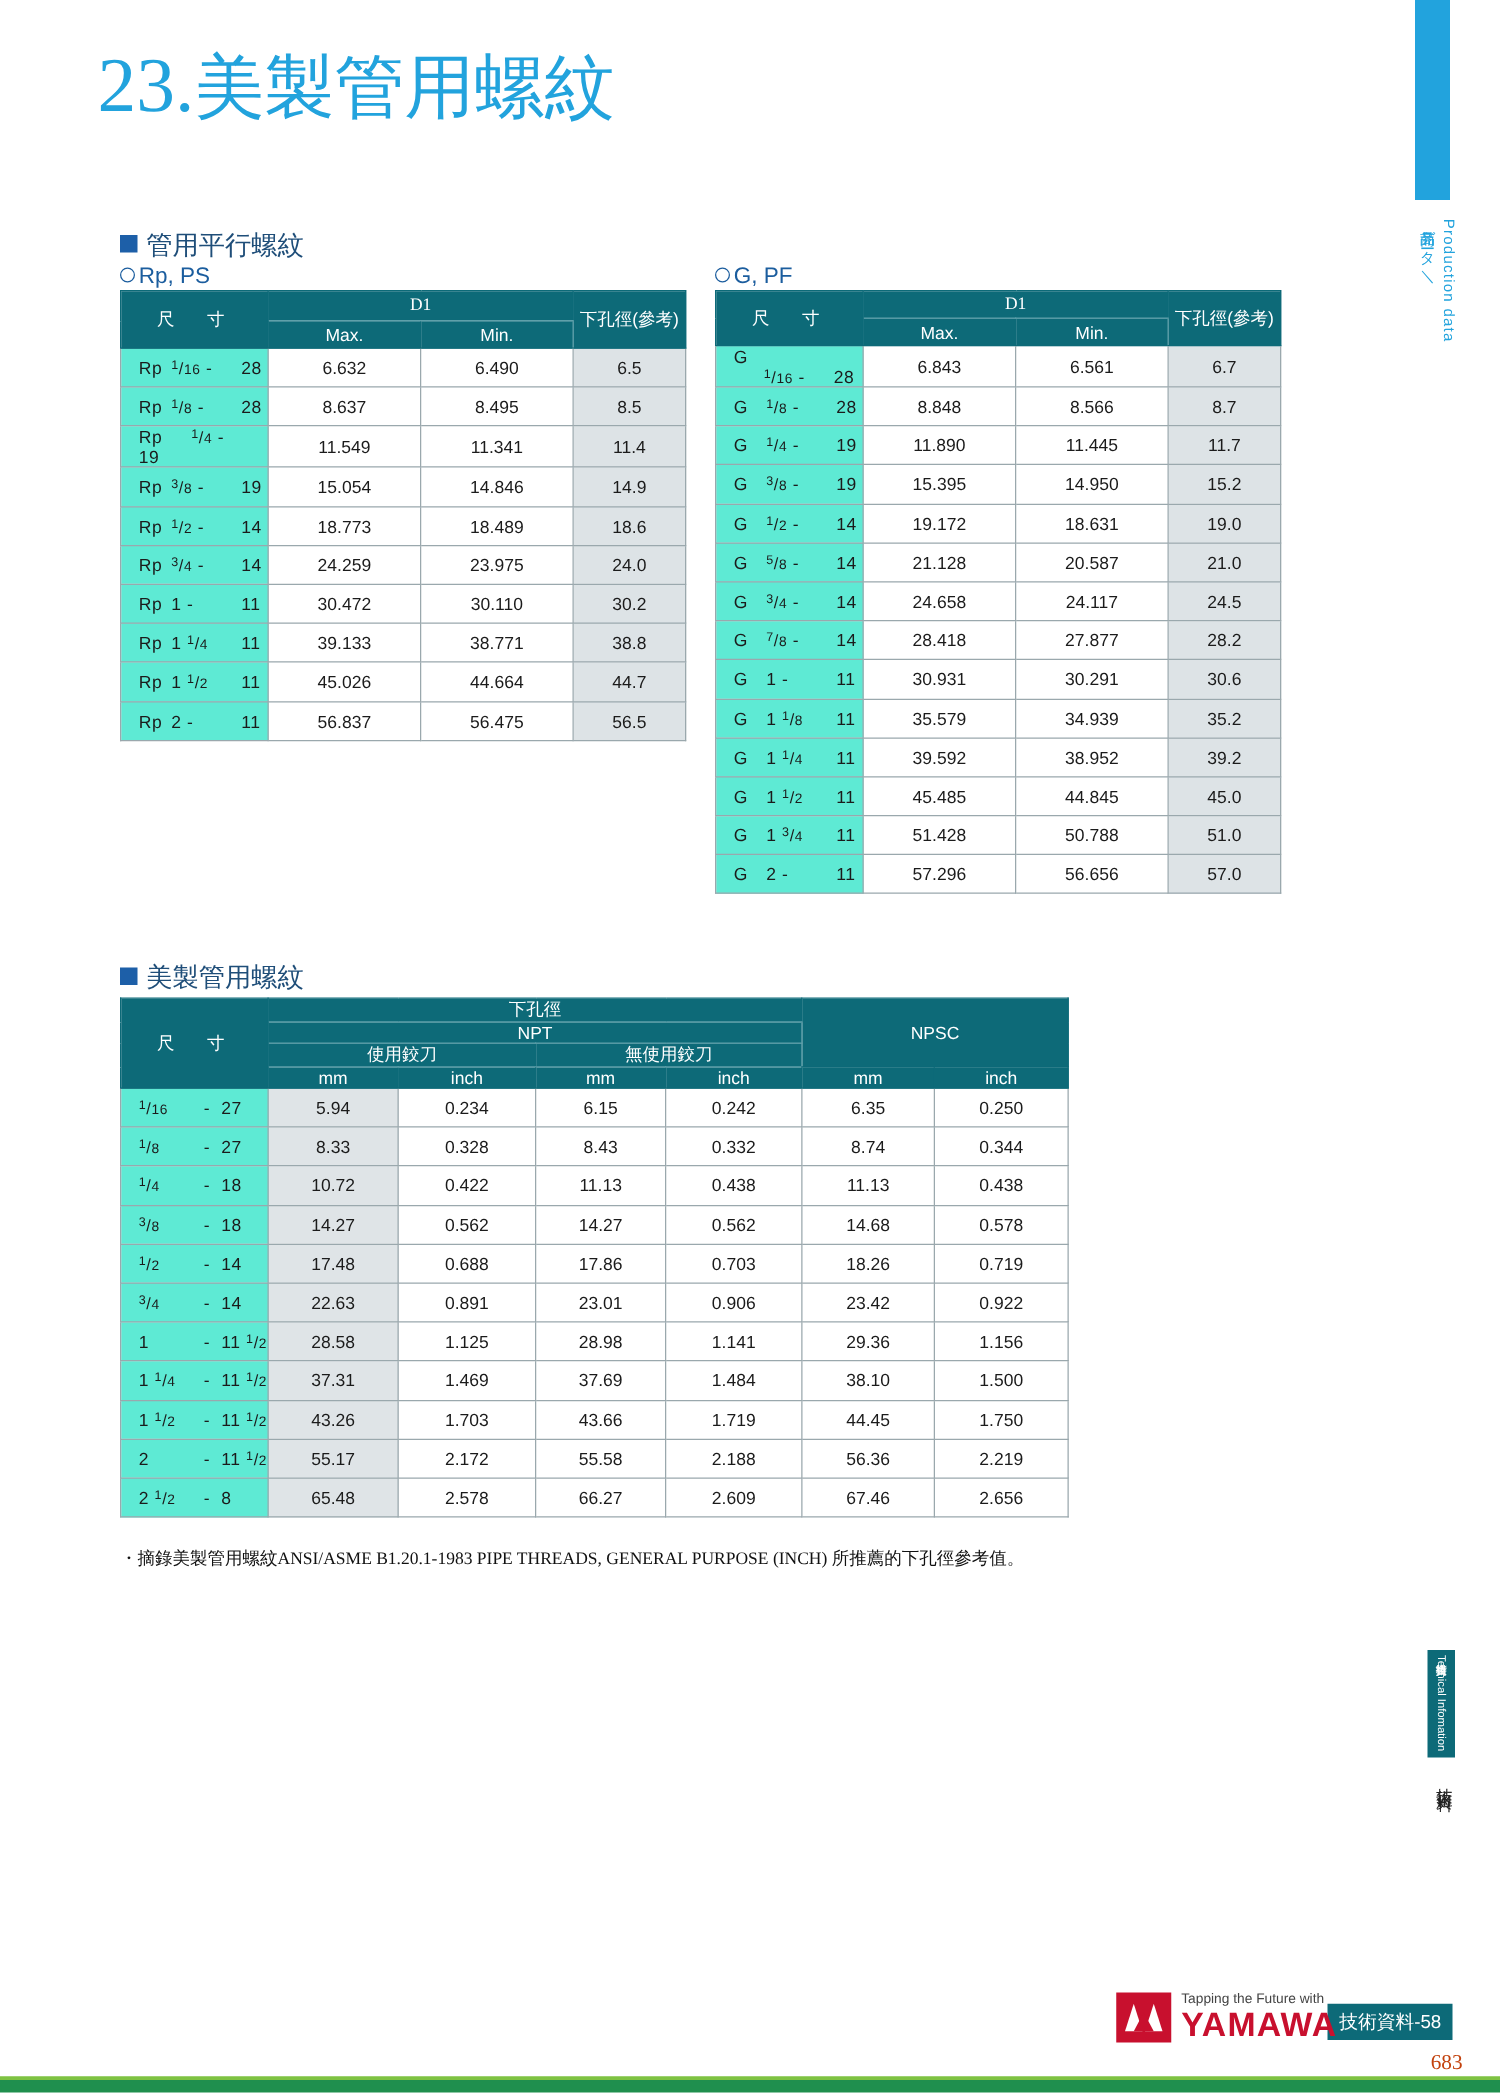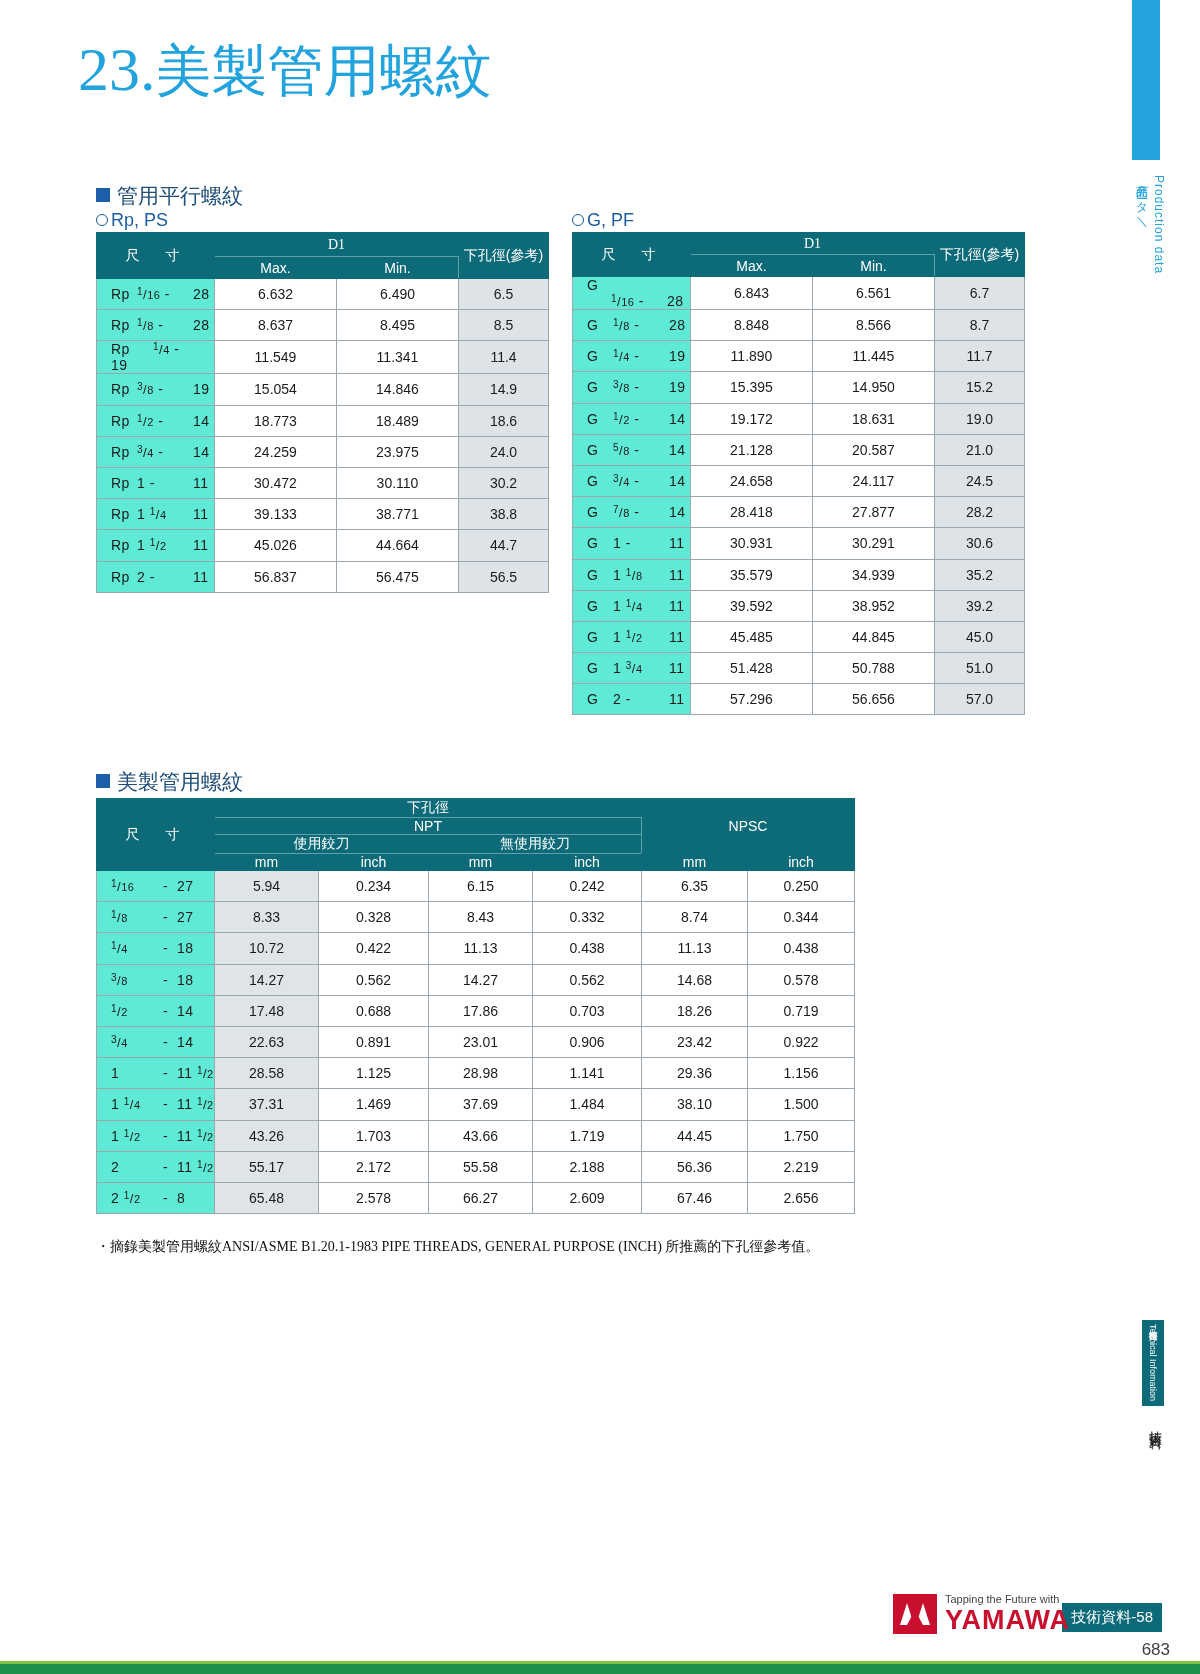--- a/index.html
+++ b/index.html
@@ -144,22 +144,22 @@
     font-size: 27px; color: #c8102e; font-weight: bold;
     letter-spacing: 1px;
   }
   .tech-tab {
     position: absolute; right: 38px; bottom: 42px;
     background: #0d6a78; color: #fff;
     font-size: 15px; padding: 5px 9px; white-space: nowrap;
   }
   .page-no {
     position: absolute; right: 30px; bottom: 14px;
-    font-size: 17px; color: #404040;
-    font-family: Liberation Sans, sans-serif;
+    font-size: 17px; color: #c2410c;
+    font-family: Liberation Serif, serif;
   }
 </style>
 </head>
 <body>
 
 <div class="right-rail">
   <div class="rail-blue-bar"></div>
   <div class="rail-vert-text">Production data</div>
   <div class="rail-vert-text2">商品データ＼</div>
   <div class="rail-tech-badge">

